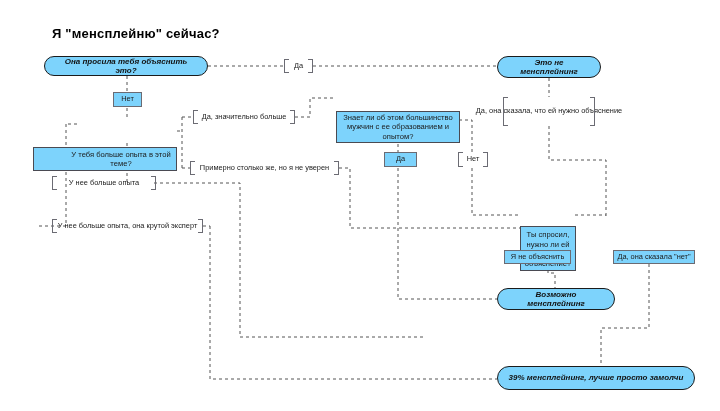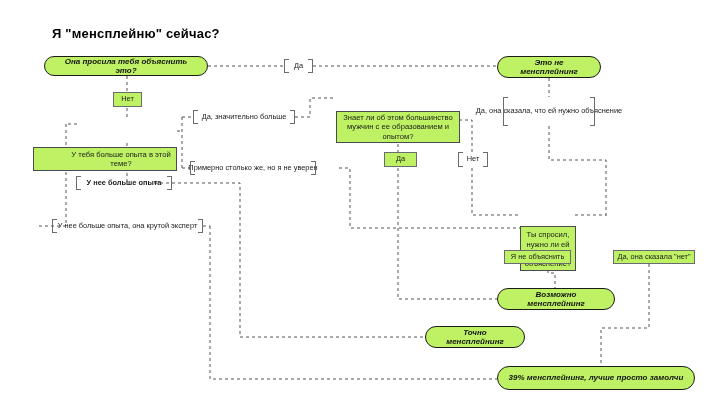--- a/index.html
+++ b/index.html
@@ -22,21 +22,21 @@
     width: 720px;
     height: 411px;
   }
   .node {
     position: absolute;
     box-sizing: border-box;
     display: flex;
     align-items: center;
     justify-content: center;
     text-align: center;
-    background: #bef264;
+    background: #7dd3fc;
     z-index: 3;
   }
   
   #title {
     position: absolute;
     left: 52px;
     top: 26px;
     font-size: 13px;
     font-weight: bold;
     color: #000000;
@@ -187,23 +187,20 @@
   </div>
 
   <div class="node stadium" style="left:497px; top:56px; width:104px; height:22px;">
     <span>Это не менсплейнинг</span>
   </div>
 
   <div class="node stadium" style="left:497px; top:288px; width:118px; height:22px;">
     <span>Возможно менсплейнинг</span>
   </div>
 
-  <div class="node stadium" style="left:425px; top:326px; width:100px; height:22px;">
-    <span>Точно менсплейнинг</span>
-  </div>
 
   <div class="node stadium" style="left:497px; top:366px; width:198px; height:24px;">
     <span>39% менсплейнинг, лучше просто замолчи</span>
   </div>
 
   <div class="node label-bracket" style="left:284px; top:59px; width:29px; height:14px;">
     <span class="bk">
         <span>Да</span>
       </span>
   </div>
@@ -211,27 +208,27 @@
   <div class="node label-box" style="left:113px; top:92px; width:29px; height:15px;">
     <span>Нет</span>
   </div>
 
   <div class="node label-bracket" style="left:193px; top:110px; width:102px; height:14px;">
     <span class="bk">
         <span>Да, значительно больше</span>
       </span>
   </div>
 
-  <div class="node label-bracket" style="left:190px; top:161px; width:126px; height:14px;">
+  <div class="node label-bracket" style="left:190px; top:161px; width:149px; height:14px;">
     <span class="bk">
         <span>Примерно столько же, но я не уверен</span>
       </span>
   </div>
 
-  <div class="node label-bracket" style="left:76px; top:176px; width:96px; height:14px;font-weight:bold;">
+  <div class="node label-bracket" style="left:52px; top:176px; width:104px; height:14px;">
     <span class="bk">
         <span>У нее больше опыта</span>
       </span>
   </div>
 
   <div class="node label-bracket" style="left:36px; top:219px; width:167px; height:14px;padding-left:16px;">
     <span class="bk">
         <span>У нее больше опыта, она крутой эксперт</span>
       </span>
   </div>

